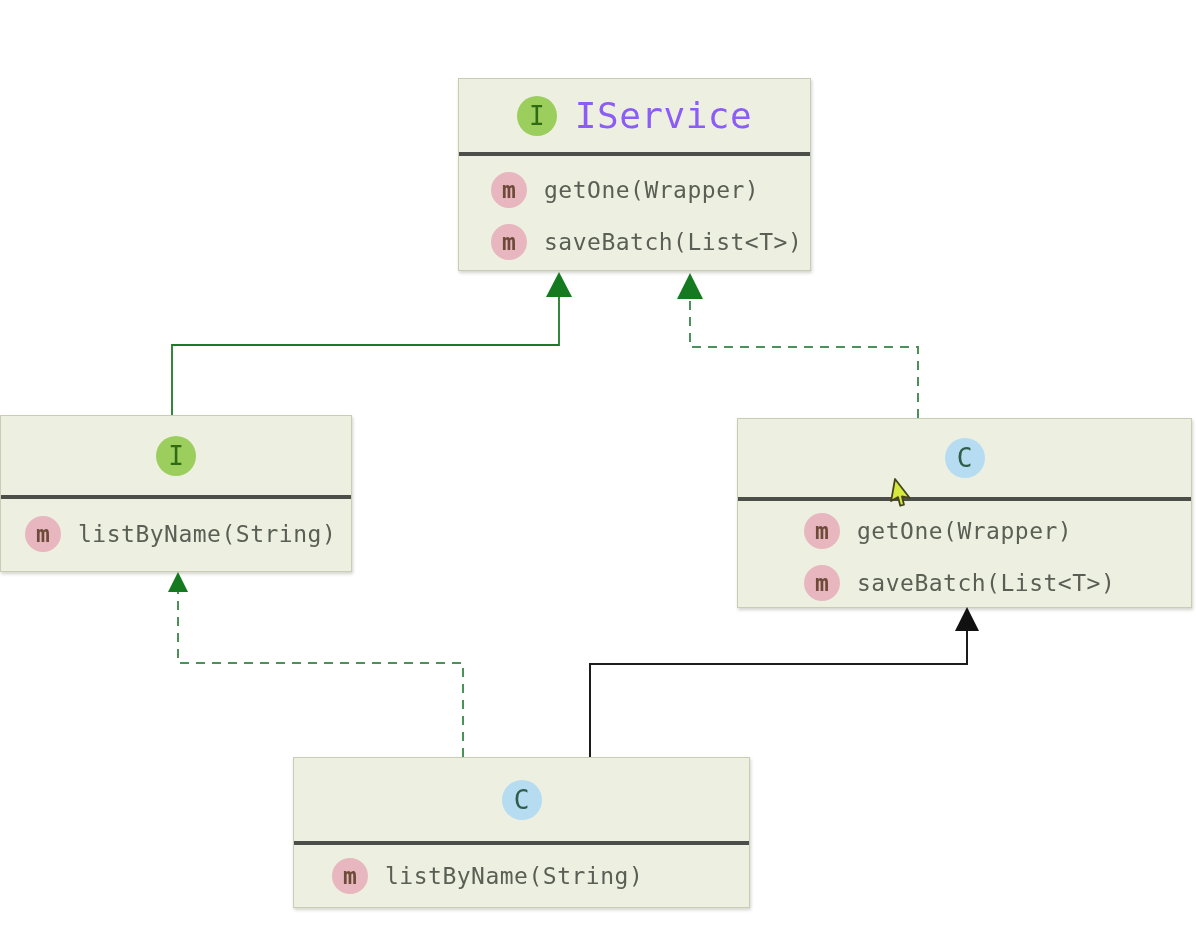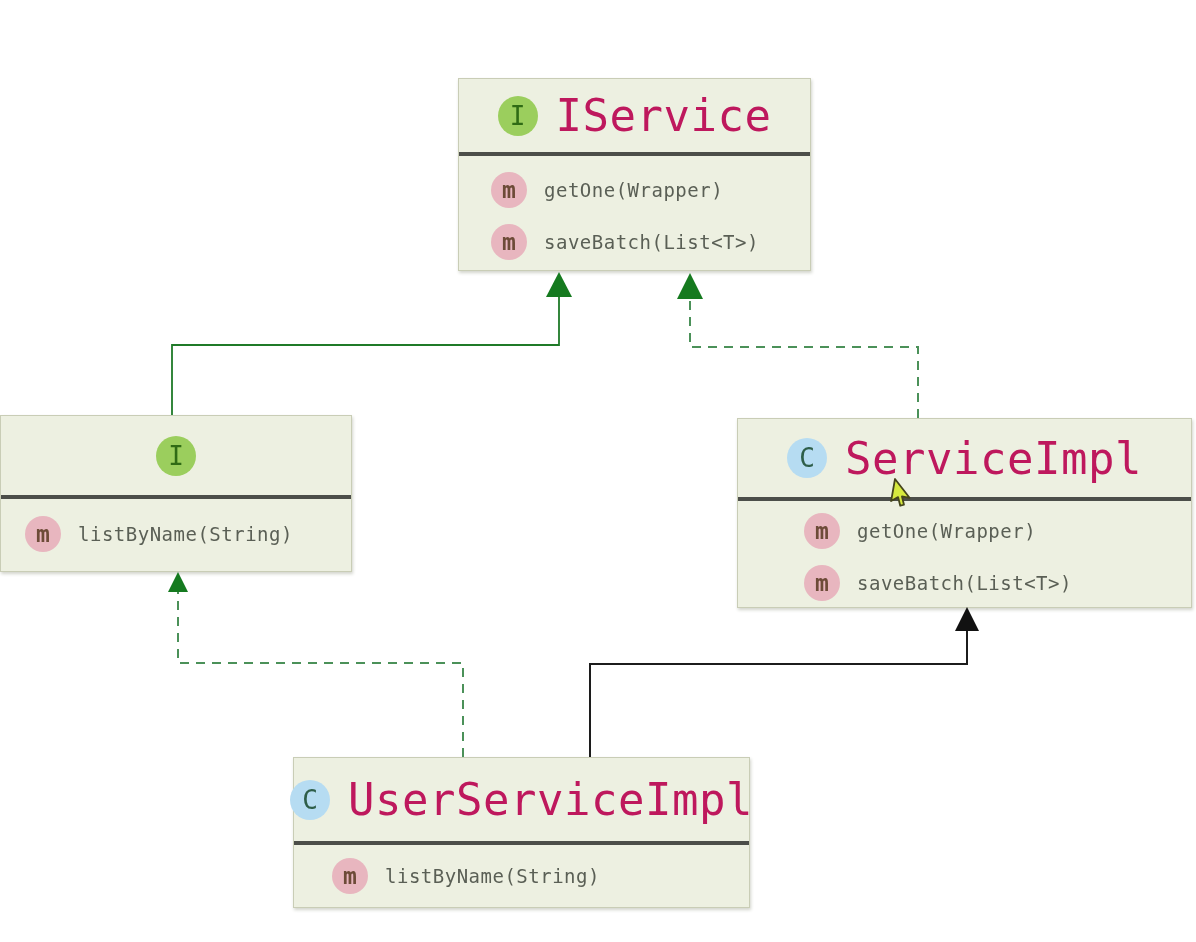--- a/index.html
+++ b/index.html
@@ -17,23 +17,23 @@
   .node-sep{height:4px;background:#4c4e49;width:100%;}
   .node-body{display:flex;flex-direction:column;}
   .badge{
     display:inline-flex;align-items:center;justify-content:center;
     border-radius:50%;flex:0 0 auto;font-weight:bold;
   }
   .badge-head{width:40px;height:40px;font-size:26px;font-weight:normal;}
   .badge-interface{background:#9bce5d;color:#2f6b15;}
   .badge-class{background:#b6dcf2;color:#2e5e49;}
   .badge-method{width:36px;height:36px;background:#e8b6bf;color:#6d4b38;font-size:23px;}
-  .node-title{font-size:44px;color:#be185d;letter-spacing:.5px;white-space:nowrap;}
+  .node-title{font-size:36px;color:#8b5cf6;letter-spacing:.5px;white-space:nowrap;}
   .method-row{display:flex;align-items:center;height:52px;gap:17px;}
-  .method-label{font-size:19px;color:#5a5f55;letter-spacing:.5px;white-space:nowrap;}
+  .method-label{font-size:23px;color:#5a5f55;letter-spacing:.5px;white-space:nowrap;}
 
   #node-iservice .node-header{height:73px;}
   #node-iservice .node-body{padding:8px 0 0 32px;}
 
   #node-userservice .node-header{height:79px;}
   #node-userservice .node-body{padding:0 0 0 24px;}
   #node-userservice .method-row{height:70px;}
 
   #node-serviceimpl .node-header{height:78px;}
   #node-serviceimpl .node-body{padding:4px 0 0 66px;}
@@ -77,39 +77,37 @@
     <div class="method-row">
       <span class="badge badge-method">m</span>
       <span class="method-label">listByName(String)</span>
     </div>
   </div>
 </div>
 
 <div class="class-node" id="node-serviceimpl" style="left:737px;top:418px;width:455px;height:190px;">
   <div class="node-header">
     <span class="badge badge-head badge-class">C</span>
-    <span class="node-title">ServiceImpl</span>
   </div>
   <div class="node-sep"></div>
   <div class="node-body">
     <div class="method-row">
       <span class="badge badge-method">m</span>
       <span class="method-label">getOne(Wrapper)</span>
     </div>
     <div class="method-row">
       <span class="badge badge-method">m</span>
       <span class="method-label">saveBatch(List&lt;T&gt;)</span>
     </div>
   </div>
 </div>
 
 <div class="class-node" id="node-userserviceimpl" style="left:293px;top:757px;width:457px;height:151px;">
   <div class="node-header">
     <span class="badge badge-head badge-class">C</span>
-    <span class="node-title">UserServiceImpl</span>
   </div>
   <div class="node-sep"></div>
   <div class="node-body">
     <div class="method-row">
       <span class="badge badge-method">m</span>
       <span class="method-label">listByName(String)</span>
     </div>
   </div>
 </div>
 

